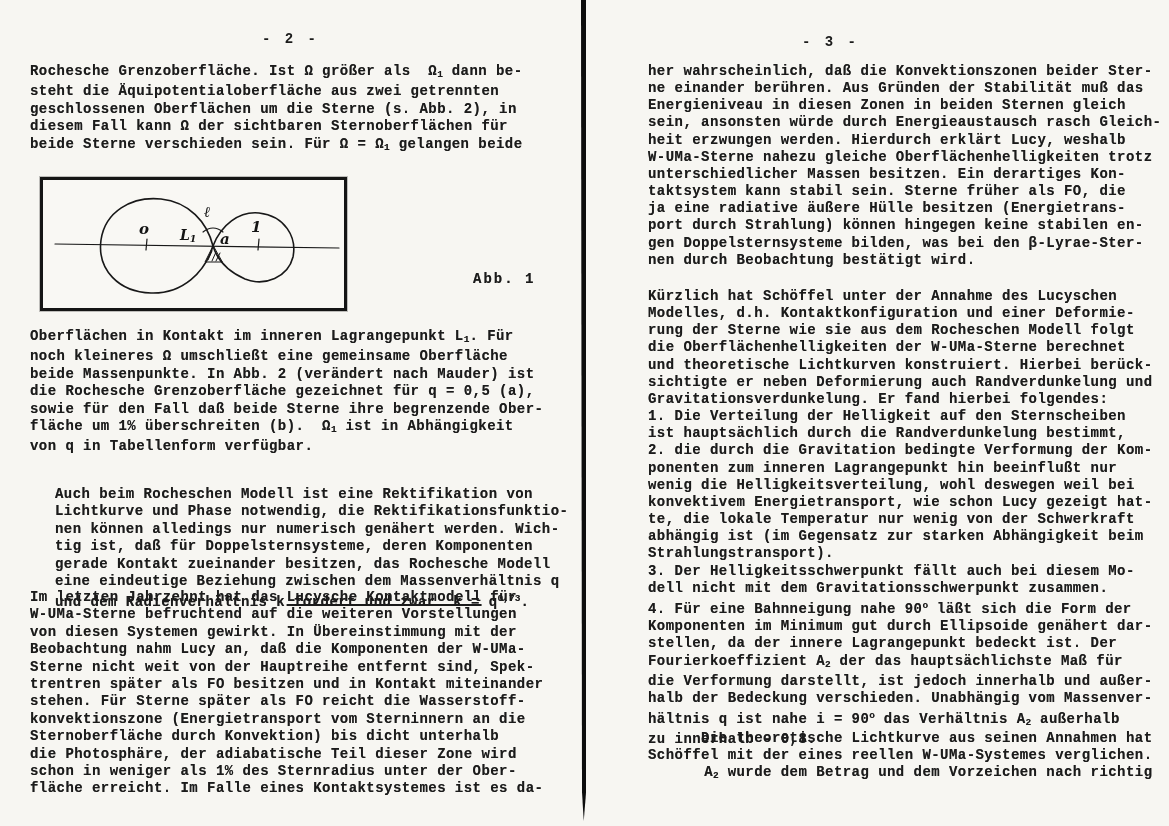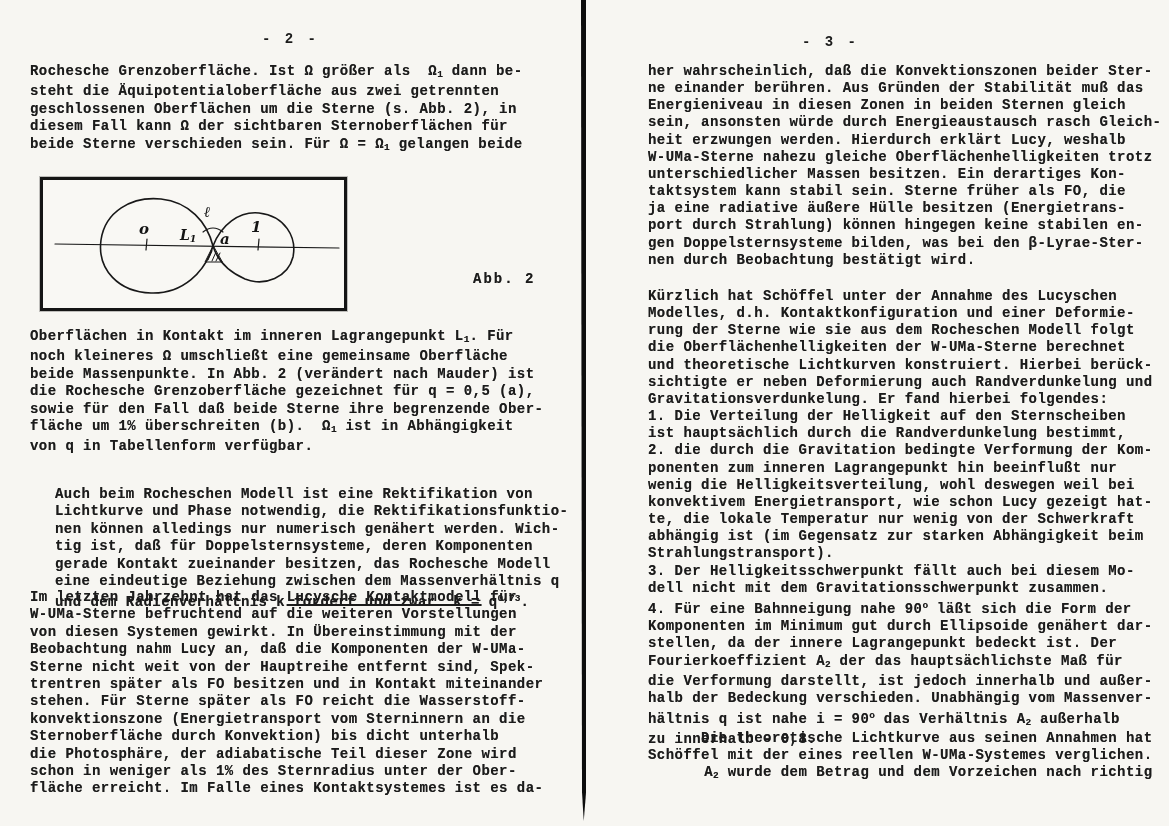--- a/index.html
+++ b/index.html
@@ -91,21 +91,21 @@
           <path d="M 216 59 L 215 70" stroke-width="1.2"></path>
         </g>
       </svg>
       <div class="fig-label fl-o">o</div>
       <div class="fig-label fl-l1">L<sub>1</sub></div>
       <div class="fig-label fl-b">ℓ</div>
       <div class="fig-label fl-a">a</div>
       <div class="fig-label fl-1">1</div>
     </div>
 
-    <p class="fig-caption">Abb. 2</p>
+    <p class="fig-caption">Abb. 1</p>
 
     <p class="para" style="left:30px;top:328px;">Oberflächen in Kontakt im inneren Lagrangepunkt L<sub>1</sub>. Für
 noch kleineres Ω umschließt eine gemeinsame Oberfläche
 beide Massenpunkte. In Abb. 2 (verändert nach Mauder) ist
 die Rochesche Grenzoberfläche gezeichnet für q = 0,5 (a),
 sowie für den Fall daß beide Sterne ihre begrenzende Ober-
 fläche um 1% überschreiten (b).  Ω<sub>1</sub> ist in Abhängigkeit
 von q in Tabellenform verfügbar.</p>
     <p class="para" style="left:30px;top:486px;margin-left:25px;">Auch beim Rocheschen Modell ist eine Rektifikation von
 Lichtkurve und Phase notwendig, die Rektifikationsfunktio-

